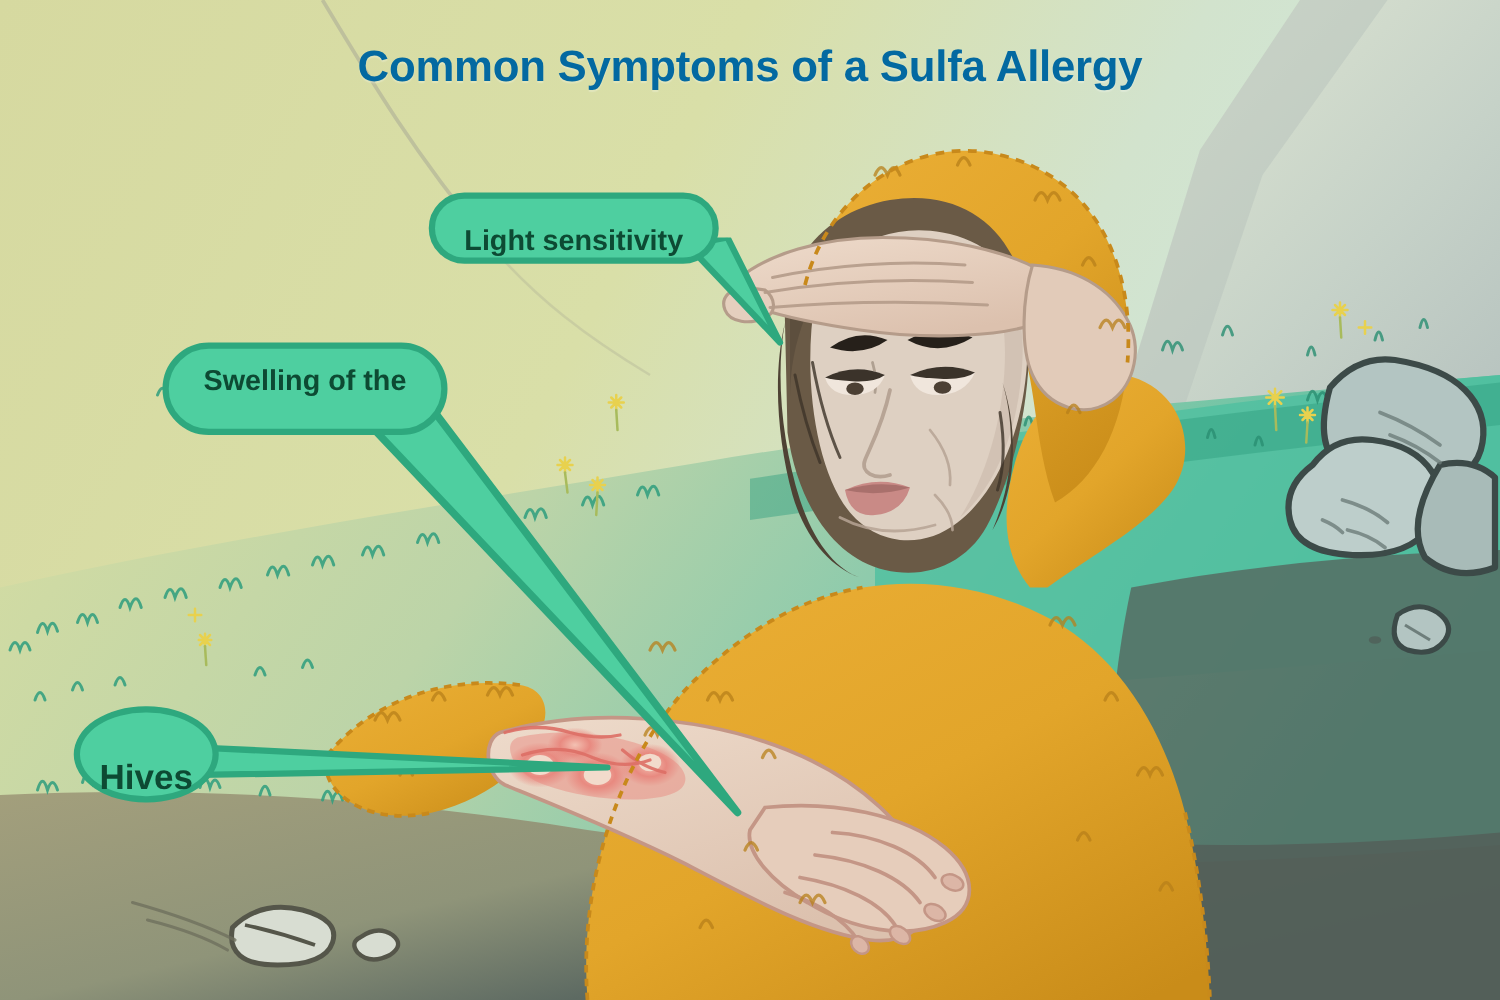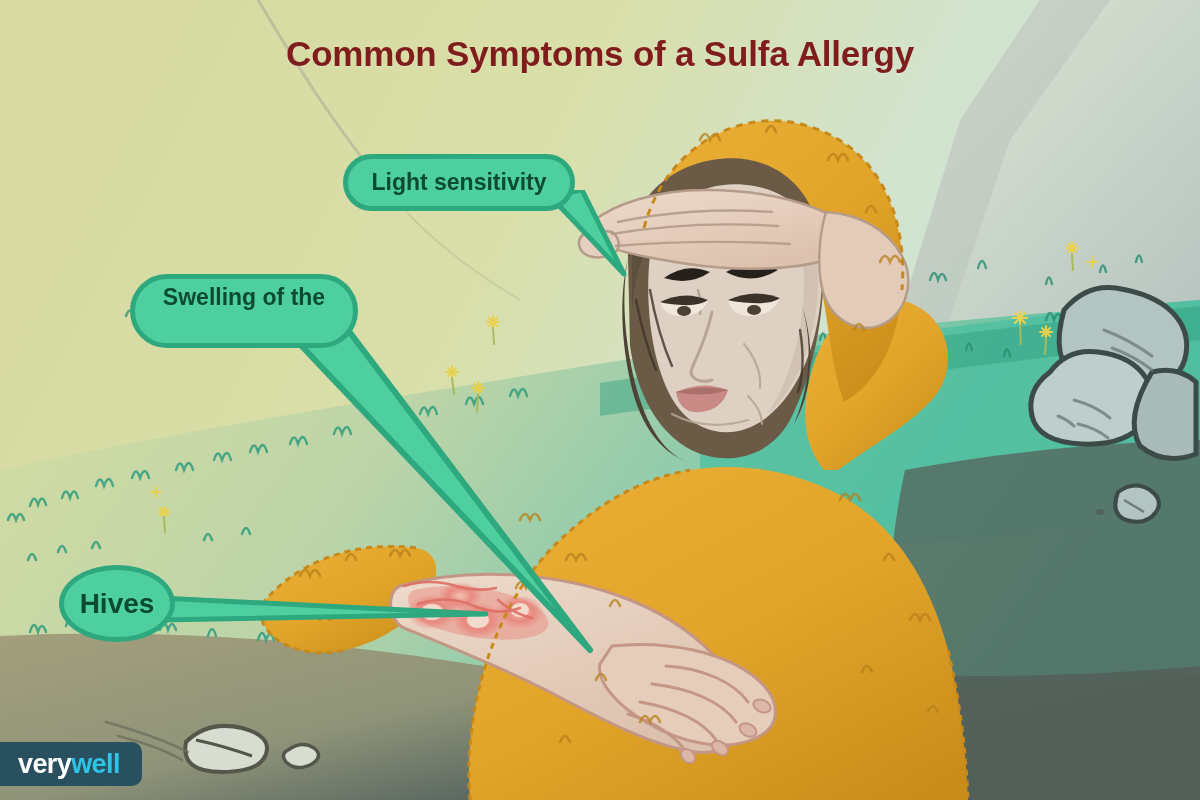--- a/index.html
+++ b/index.html
@@ -20,36 +20,36 @@
 
   
   #page-title {
     position: absolute;
     left: 0;
     right: 0;
     top: 34px;
     text-align: center;
     font-size: 35px;
     font-weight: bold;
-    color: #7f1d1d;
+    color: #0369a1;
     letter-spacing: -0.2px;
     z-index: 40;
     text-shadow: 0 1px 1px rgba(255,255,255,0.25);
   }
 
   
   .callout {
     position: absolute;
     z-index: 35;
     background: #4ecfa0;
     border: 5px solid #2ea87e;
     color: #0d4a33;
     font-weight: bold;
     display: flex;
-    align-items: center;
+    align-items: flex-end;
     justify-content: center;
     text-align: center;
     box-sizing: border-box;
     line-height: 1.12;
   }
   #callout-light {
     left: 343px;
     top: 154px;
     width: 232px;
     height: 57px;
@@ -450,17 +450,14 @@
     <span>
       <span>Swelling of the</span><br>
       <br>
     </span>
   </div>
 
   <div class="callout" id="callout-hives">
     <span>Hives</span>
   </div>
 
-  <div id="logo">
-    <span class="logo-text"><span class="very">very</span><span class="well">well</span></span>
-  </div>
 
 </div>
 
 </body></html>

